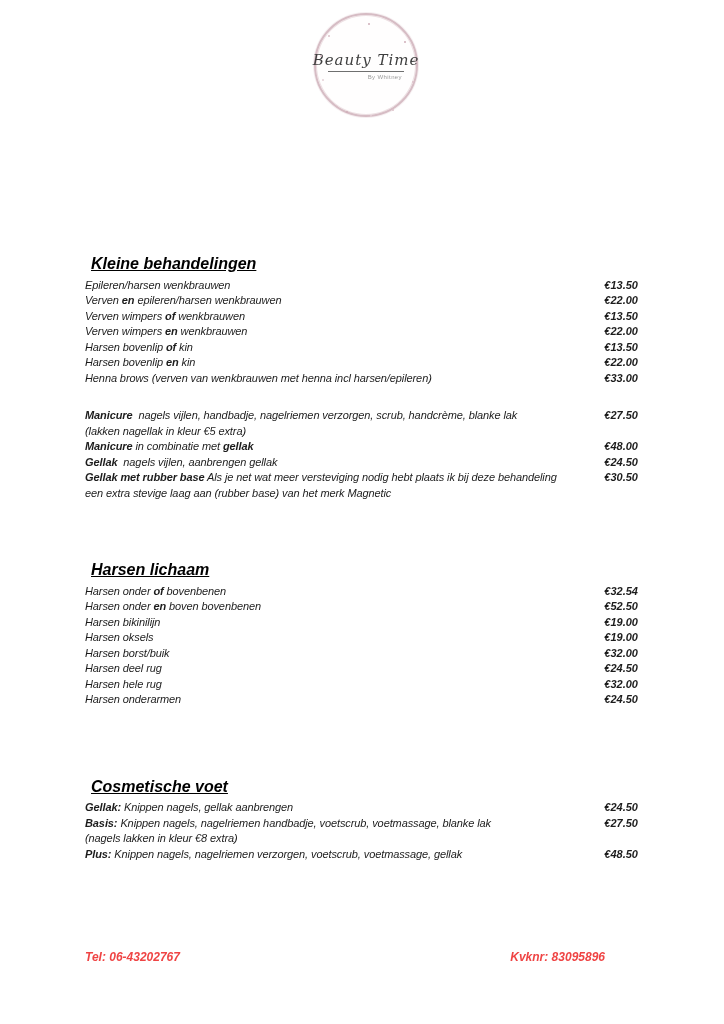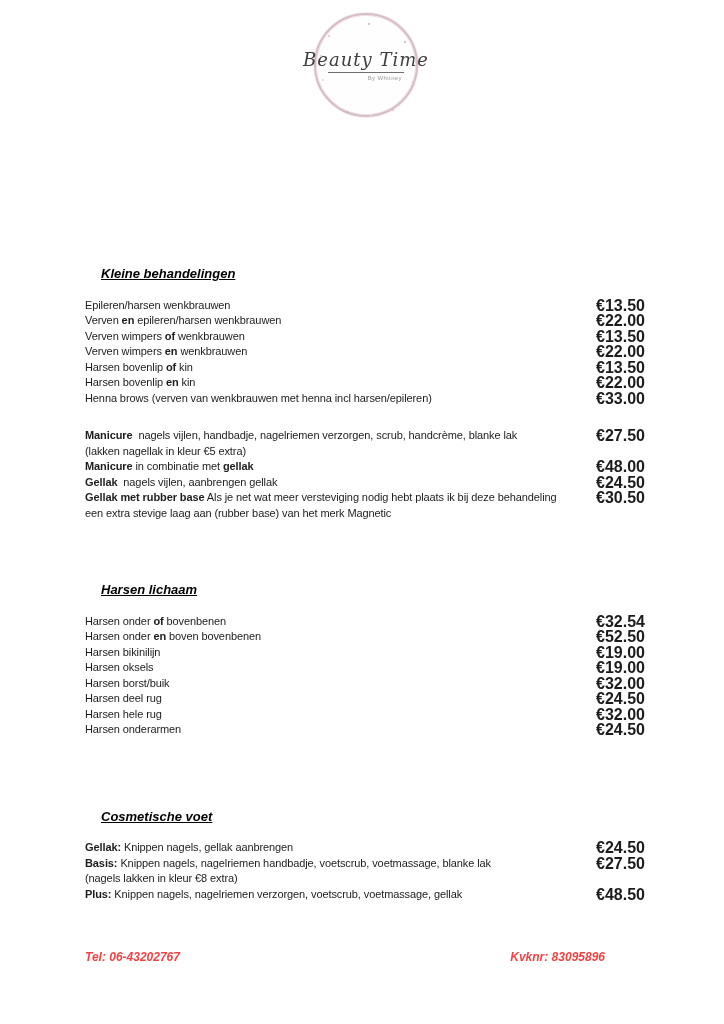--- a/index.html
+++ b/index.html
@@ -42,21 +42,21 @@
     border-radius: 50%;
     background: #cfaeb9;
     box-shadow:
       -40px 12px 0 #dcc2ca, 36px 18px 0 #cfaeb9, 44px 58px 0 #dcc2ca,
       -46px 56px 0 #e4d0d6, -22px 88px 0 #cfaeb9, 24px 86px 0 #dcc2ca,
       46px 36px 0 #e4d0d6, -48px 32px 0 #dcc2ca, 2px 92px 0 #e4d0d6;
   }
   .logo-title {
     font-family: "DejaVu Serif", serif;
     font-style: italic;
-    font-size: 18px;
+    font-size: 15px;
     letter-spacing: 1px;
     color: #3f3f3f;
     white-space: nowrap;
   }
   .logo-rule {
     width: 76px;
     height: 1px;
     background: #6f6f6f;
     margin: 2px 0 2px 0;
   }
@@ -74,47 +74,48 @@
     left: 85px;
     top: 250px;
     width: 553px;
   }
   section { margin: 0; }
   #sections section:nth-of-type(2) { margin-top: 22px; }
   #sections section:nth-of-type(3) { margin-top: 61px; }
   #sections section:nth-of-type(4) { margin-top: 71px; }
 
   section h2 {
-    margin: 16px;
-    font-size: 13px;
+    margin: 6px;
+    font-size: 16px;
     line-height: 15.5px;
     font-weight: bold;
     font-style: italic;
     text-decoration: underline;
     color: #000000;
   }
   .row {
     display: flex;
     align-items: flex-end;
     font-size: 11px;
     line-height: 15.5px;
     letter-spacing: -0.1px;
+    font-style: italic;
   }
   .desc {
     flex: 1;
     white-space: pre;
     overflow: visible;
   }
   .desc .b { font-weight: bold; }
   .price {
     flex-shrink: 0;
     width: 42px;
     text-align: right;
     font-weight: bold;
-    font-size: 16px;
+    font-size: 11px;
     letter-spacing: 0;
   }
 
   
   .footer {
     position: absolute;
     left: 85px;
     top: 950px;
     width: 520px;
     display: flex;

